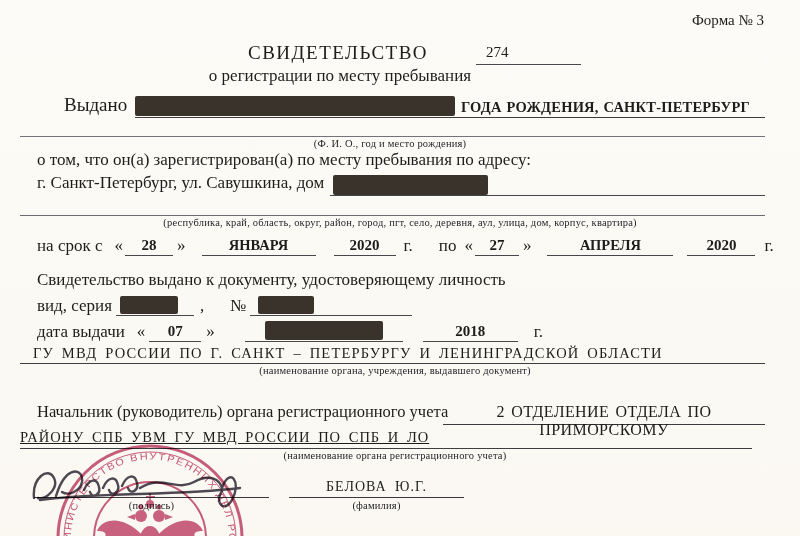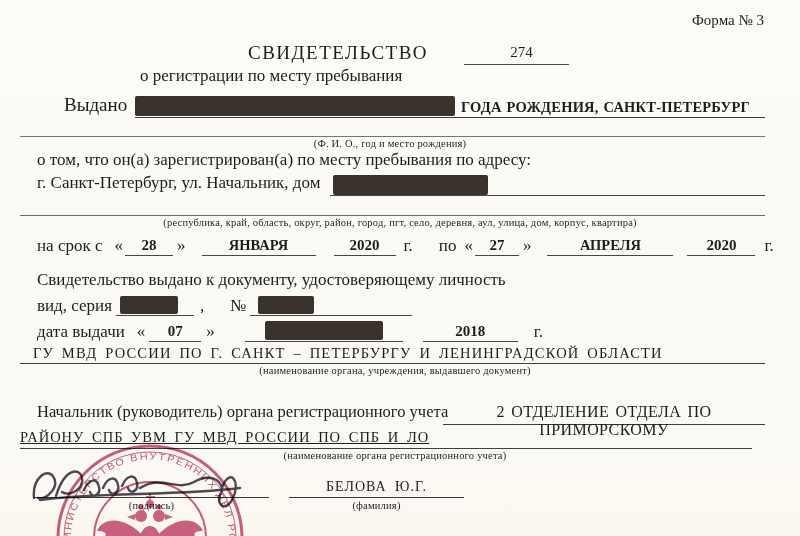--- a/index.html
+++ b/index.html
@@ -20,36 +20,36 @@
 </style>
 </head>
 <body>
 
 <div class="page">
 
   <div class="abs" style="top:12px;right:36px;font-size:15px;">Форма № 3</div>
 
   <div class="abs" style="left:248px;top:42px;font-size:19px;letter-spacing:1.5px;">СВИДЕТЕЛЬСТВО</div>
 
-  <div class="abs" style="left:464px;top:44px;width:95px;height:20px;border-bottom:1px solid #4a4a4e;font-size:15px;padding-left:10px;text-align:center;">274</div>
+  <div class="abs" style="left:476px;top:44px;width:95px;height:20px;border-bottom:1px solid #4a4a4e;font-size:15px;padding-left:10px;">274</div>
 
-  <div class="abs" style="left:140px;top:66px;width:400px;font-size:17px;">о регистрации по месту пребывания</div>
+  <div class="abs" style="left:140px;top:66px;width:400px;text-align:center;font-size:17px;">о регистрации по месту пребывания</div>
 
   <div class="abs" style="left:135px;top:96px;width:630px;height:21px;border-bottom:1.5px solid #3c3c40;"></div>
   <div class="abs" style="left:64px;top:94px;font-size:19px;">Выдано</div>
   <div class="abs redact" style="left:135px;top:96px;width:320px;height:20px;"></div>
   <div class="abs" style="left:461px;top:99px;font-size:14.5px;font-weight:bold;letter-spacing:0.2px;word-spacing:1px;">ГОДА РОЖДЕНИЯ, САНКТ-ПЕТЕРБУРГ</div>
 
   <div class="abs" style="left:20px;top:116px;width:745px;height:20px;border-bottom:1px solid #73737a;"></div>
   <div class="abs cap" style="left:240px;top:138px;width:300px;">(Ф. И. О., год и место рождения)</div>
 
   <div class="abs" style="left:37px;top:150px;font-size:17px;">о том, что он(а) зарегистрирован(а) по месту пребывания по адресу:</div>
 
   <div class="abs" style="left:330px;top:174px;width:435px;height:21px;border-bottom:1.2px solid #45454a;"></div>
-  <div class="abs" style="left:37px;top:173px;font-size:17px;">г. Санкт-Петербург, ул. Начальник, дом</div>
+  <div class="abs" style="left:37px;top:173px;font-size:17px;">г. Санкт-Петербург, ул. Савушкина, дом</div>
   <div class="abs redact" style="left:333px;top:175px;width:155px;height:20px;"></div>
 
   <div class="abs" style="left:20px;top:195px;width:745px;height:20px;border-bottom:1px solid #6a6a70;"></div>
   <div class="abs cap" style="left:95px;top:217px;width:610px;">(республика, край, область, округ, район, город, пгт, село, деревня, аул, улица, дом, корпус, квартира)</div>
 
   <div class="abs row" style="left:37px;top:234px;height:22px;">
     <span>на срок с</span>
     <span style="margin-left:12px;">«</span>
     <span class="cellv" style="width:48px;margin-left:2px;">28</span>
     <span style="margin-left:4px;">»</span>

